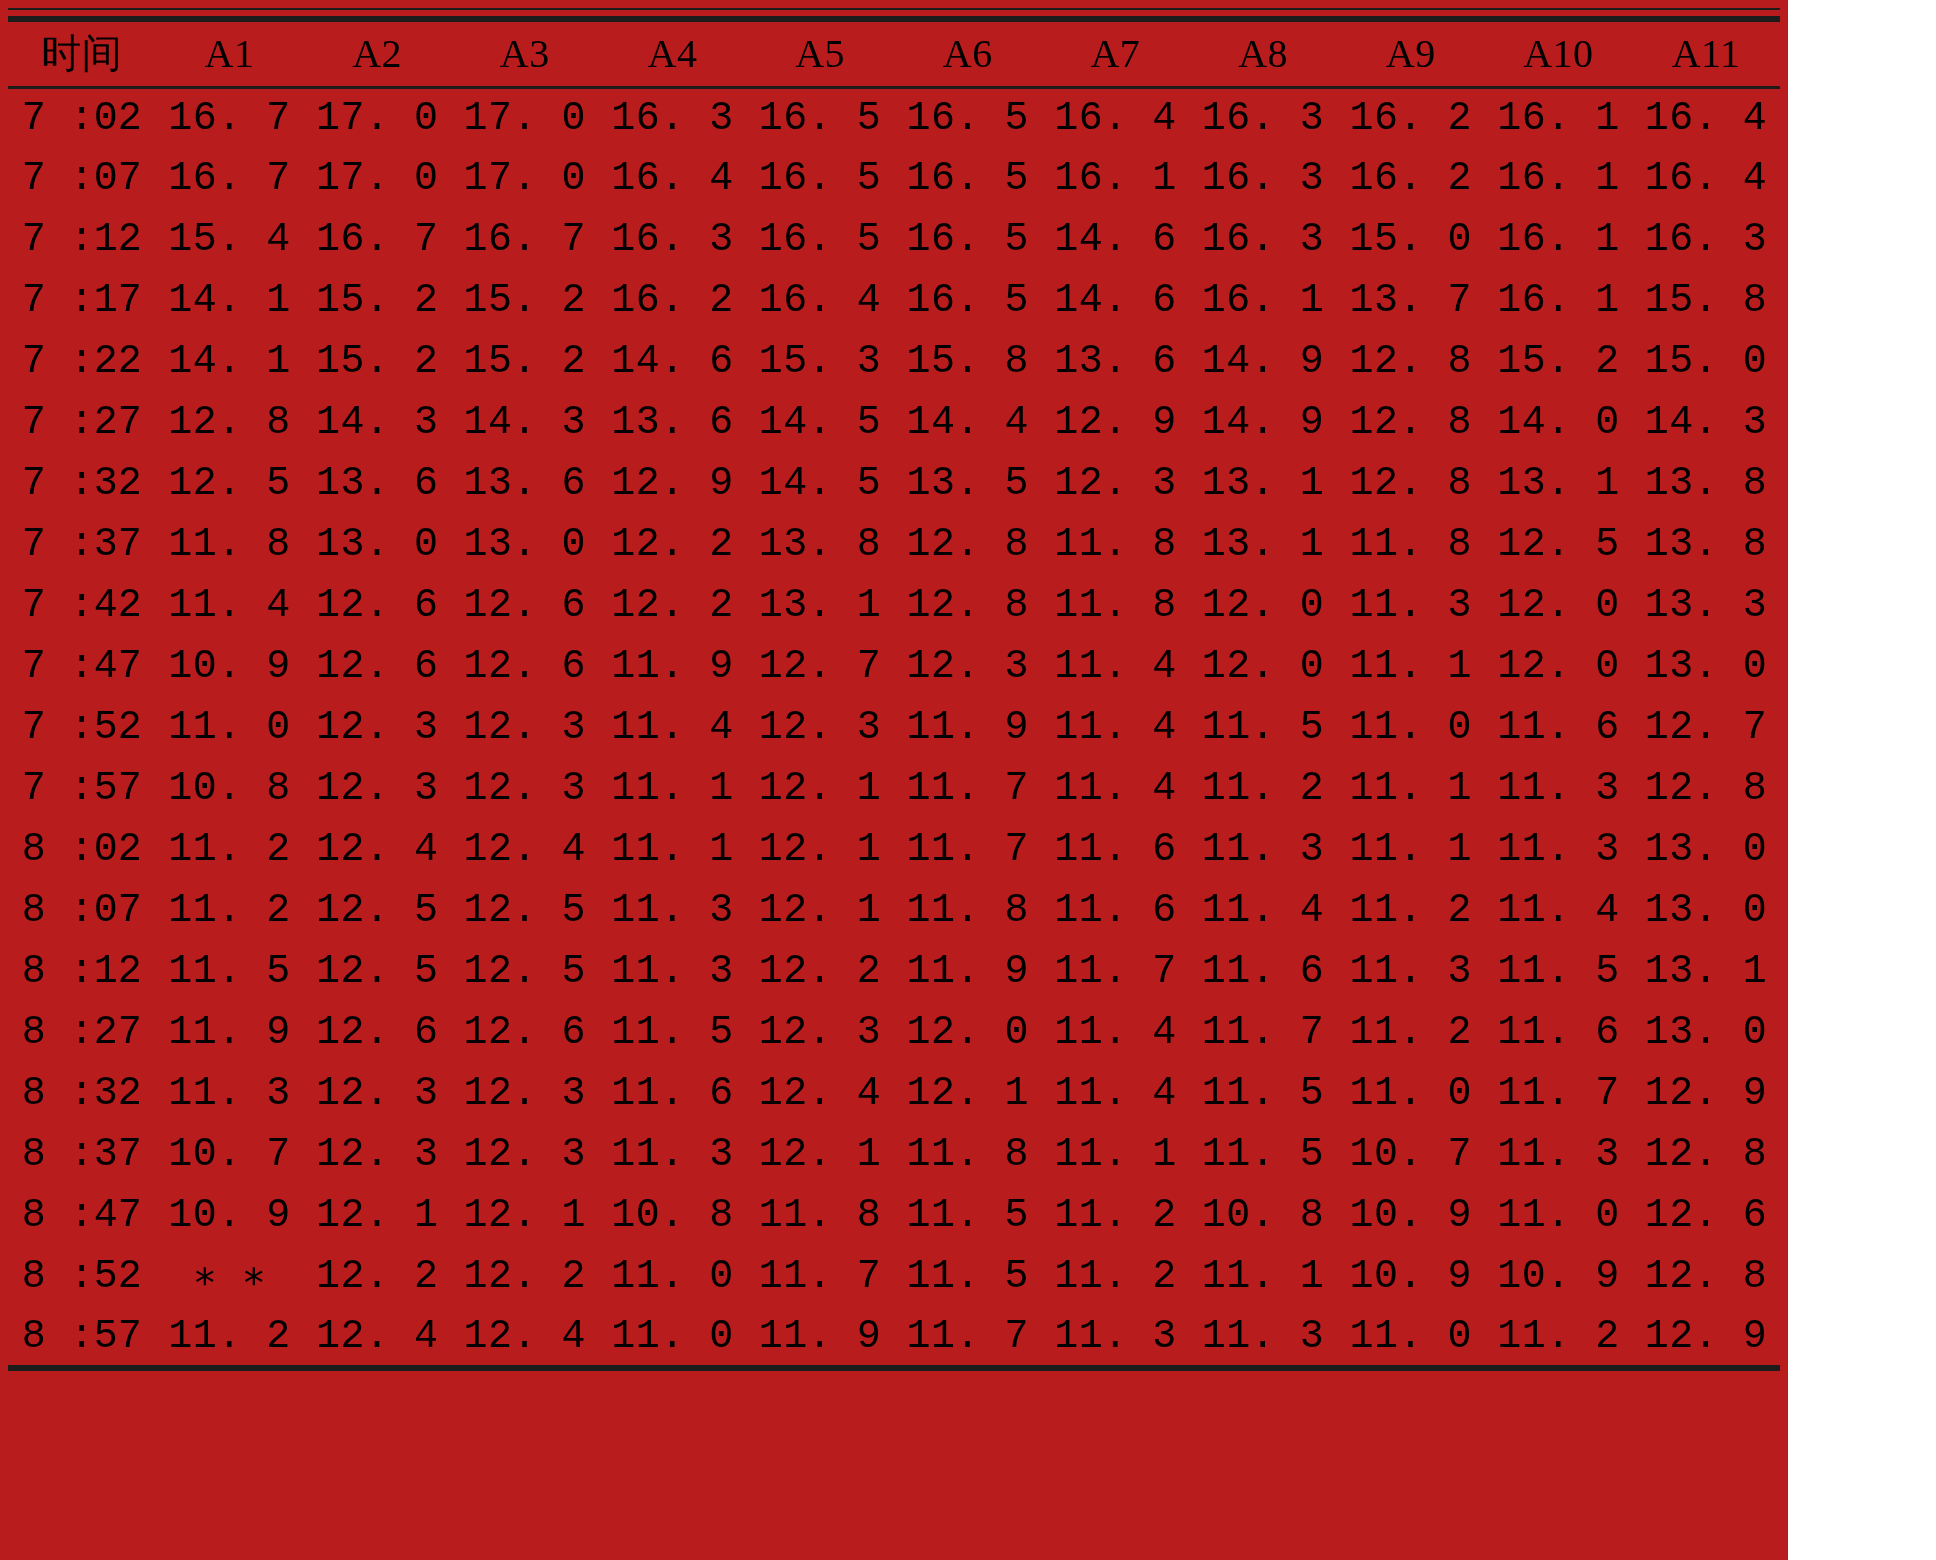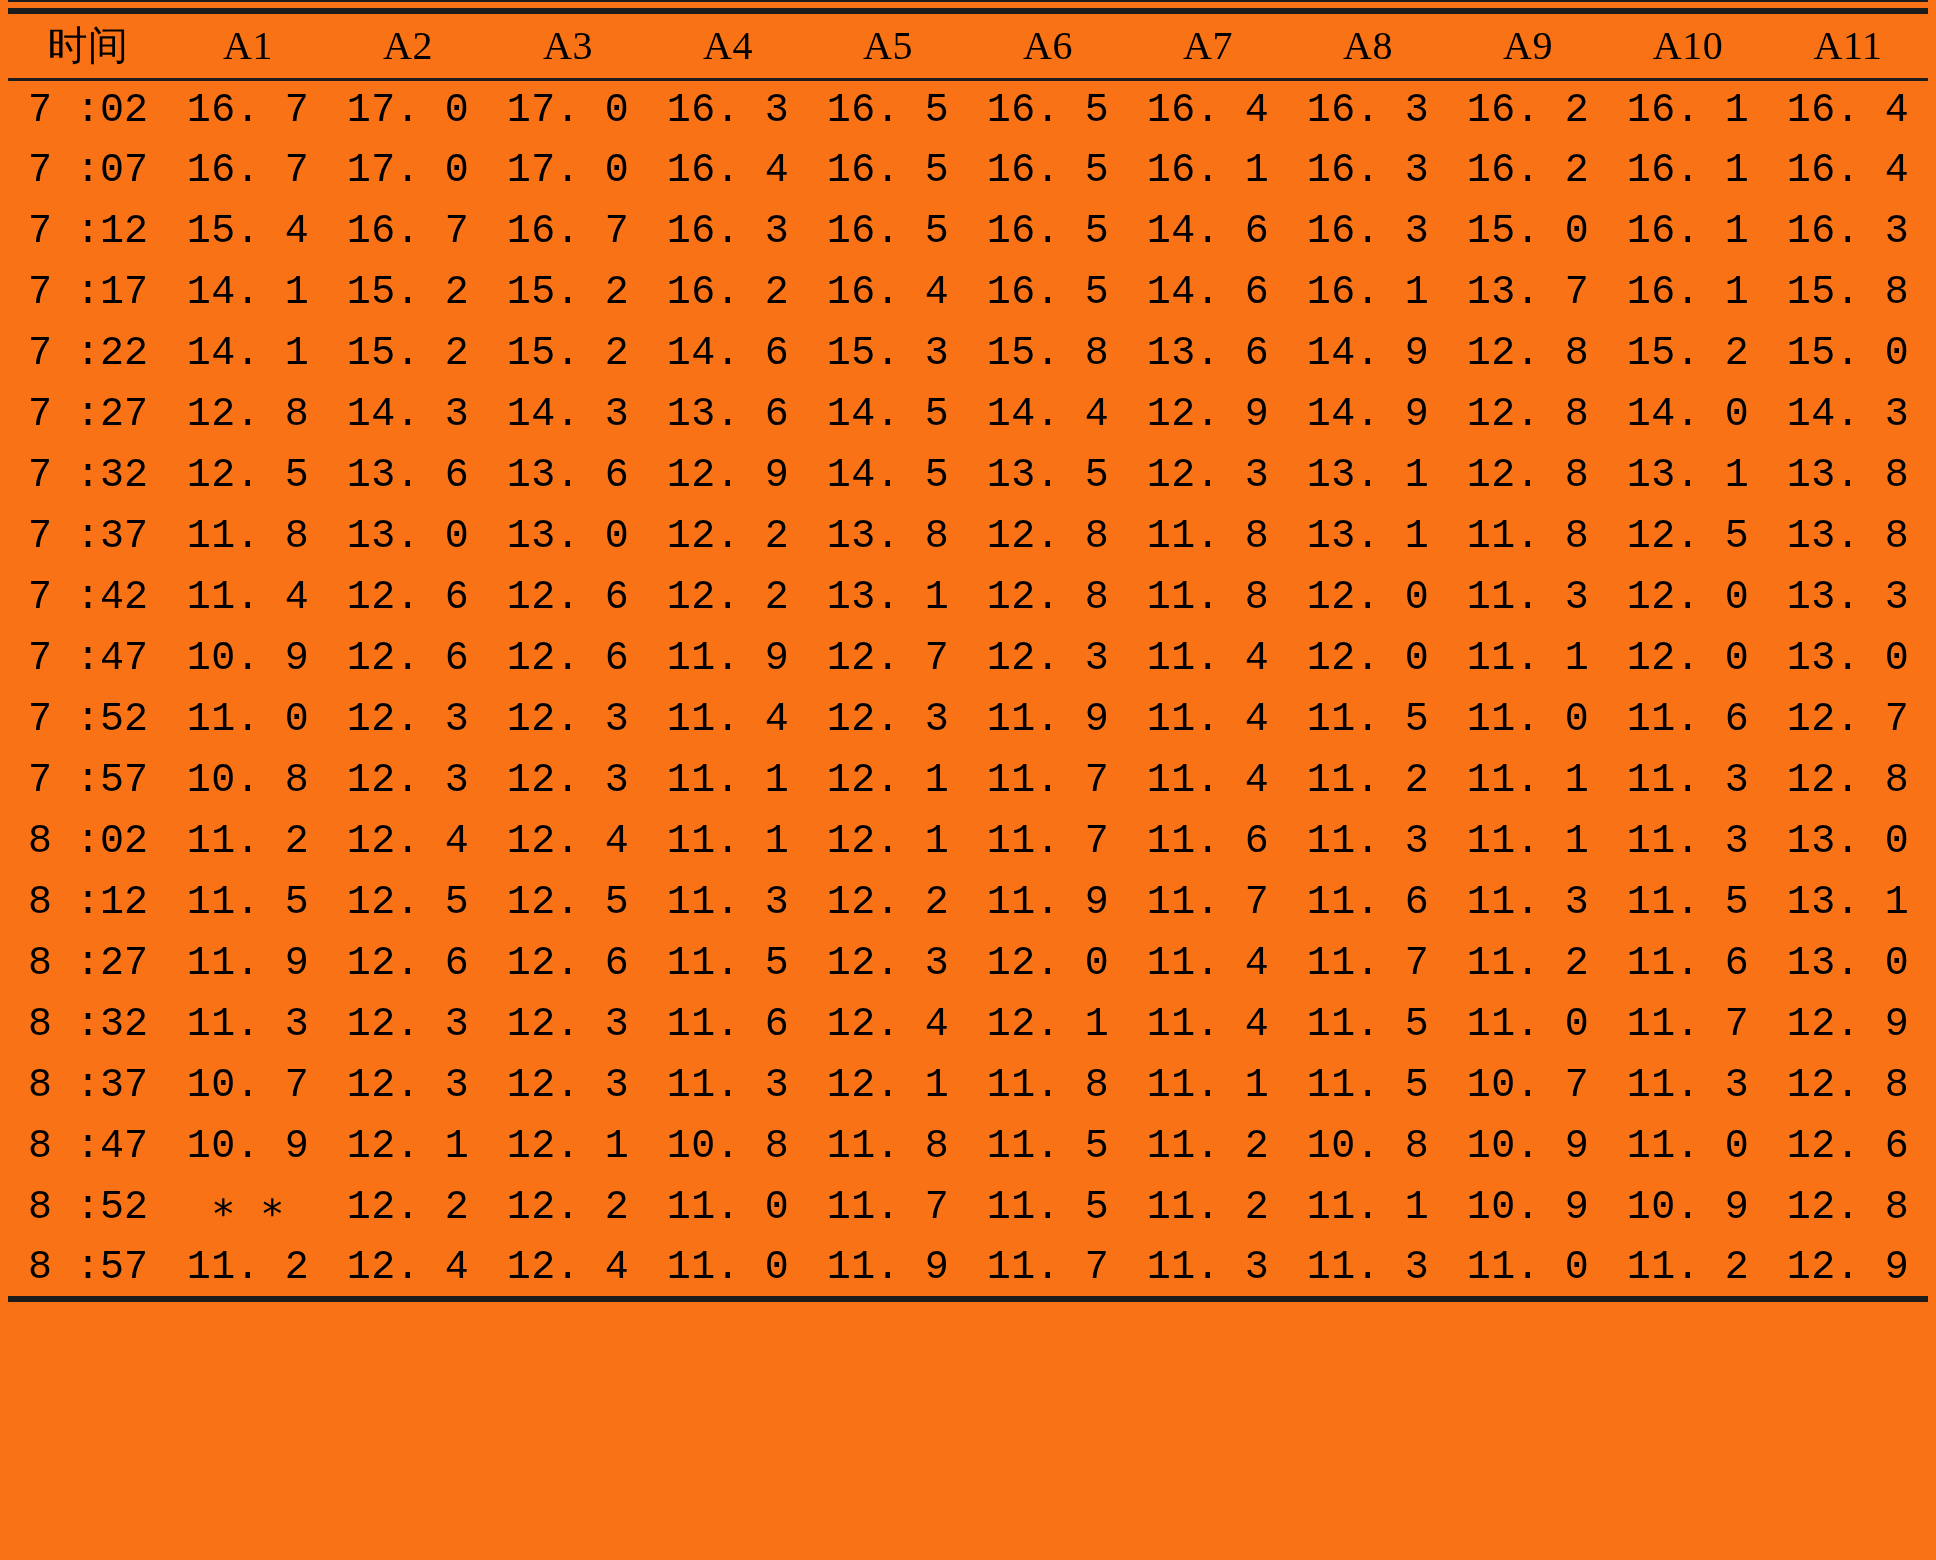--- a/index.html
+++ b/index.html
@@ -1,25 +1,25 @@
 <!DOCTYPE html>
 <html><head>
 <meta charset="utf-8">
 <style>
   html, body {
     margin: 0;
     padding: 0;
     background: #ffffff;
   }
   .page {
-    width: 1936px;
+    width: 1788px;
     height: 1560px;
-    background: #f97316;
+    background: #b91c1c;
     box-sizing: border-box;
-    padding: 0 8px;
+    padding: 8px 8px;
     font-family: "Liberation Serif", "DejaVu Serif", serif;
     color: #000000;
     overflow: hidden;
   }
   .rule-thin {
     height: 2px;
     background: #1c1c1c;
     margin-bottom: 6px;
   }
   table.data-table {
@@ -251,20 +251,34 @@
           <td data-name="value-cell">11. 1</td>
           <td data-name="value-cell">12. 1</td>
           <td data-name="value-cell">11. 7</td>
           <td data-name="value-cell">11. 6</td>
           <td data-name="value-cell">11. 3</td>
           <td data-name="value-cell">11. 1</td>
           <td data-name="value-cell">11. 3</td>
           <td data-name="value-cell">13. 0</td>
         </tr>
         <tr data-name="table-row">
+          <td data-name="time-cell">8 :07</td>
+          <td data-name="value-cell">11. 2</td>
+          <td data-name="value-cell">12. 5</td>
+          <td data-name="value-cell">12. 5</td>
+          <td data-name="value-cell">11. 3</td>
+          <td data-name="value-cell">12. 1</td>
+          <td data-name="value-cell">11. 8</td>
+          <td data-name="value-cell">11. 6</td>
+          <td data-name="value-cell">11. 4</td>
+          <td data-name="value-cell">11. 2</td>
+          <td data-name="value-cell">11. 4</td>
+          <td data-name="value-cell">13. 0</td>
+        </tr>
+        <tr data-name="table-row">
           <td data-name="time-cell">8 :12</td>
           <td data-name="value-cell">11. 5</td>
           <td data-name="value-cell">12. 5</td>
           <td data-name="value-cell">12. 5</td>
           <td data-name="value-cell">11. 3</td>
           <td data-name="value-cell">12. 2</td>
           <td data-name="value-cell">11. 9</td>
           <td data-name="value-cell">11. 7</td>
           <td data-name="value-cell">11. 6</td>
           <td data-name="value-cell">11. 3</td>

